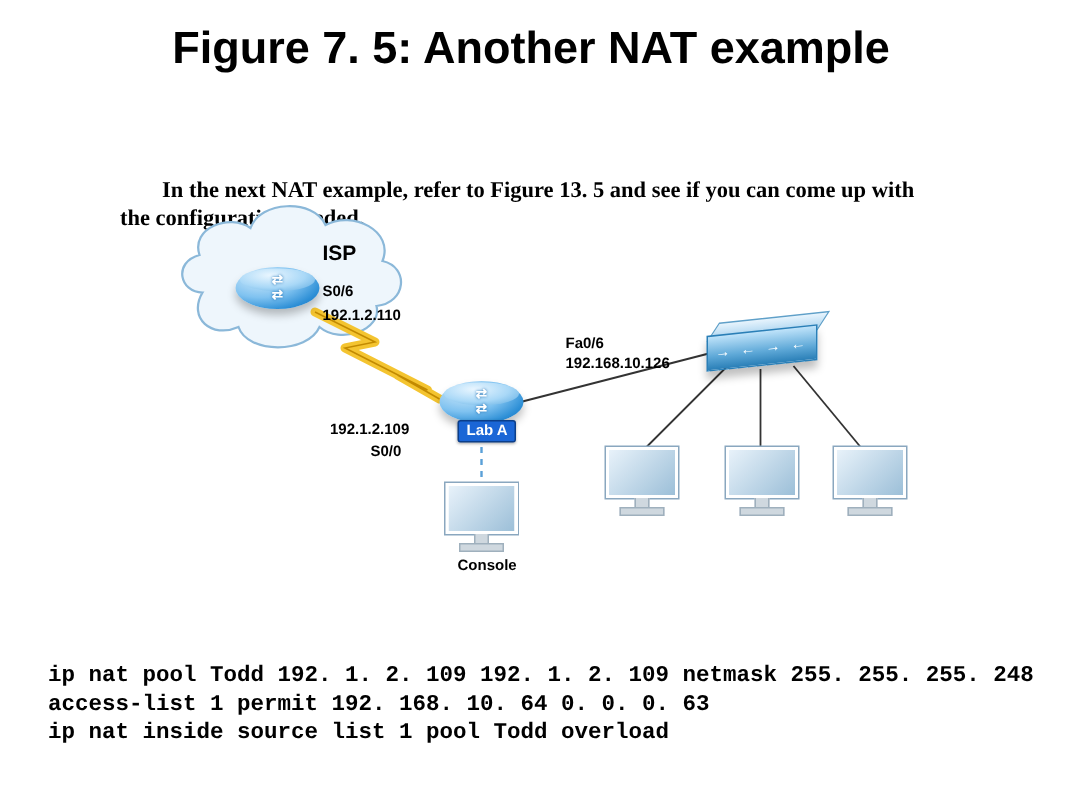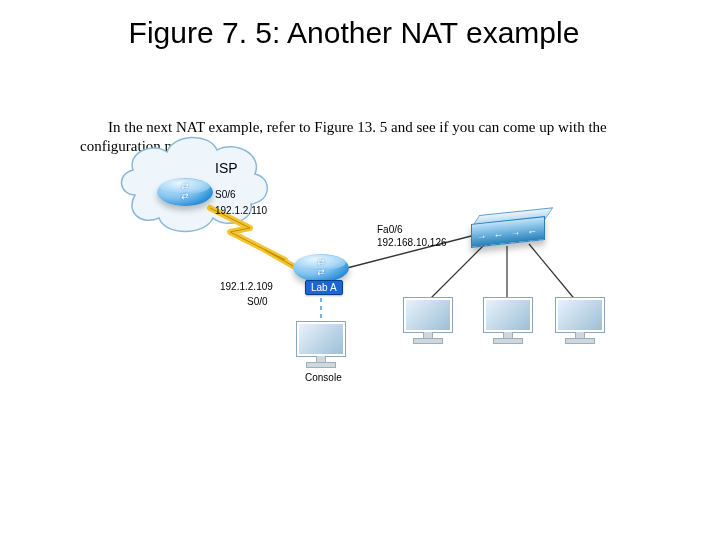--- a/index.html
+++ b/index.html
@@ -9,20 +9,21 @@
     height: 540px;
     background: #fff;
     font-family: "Times New Roman", Times, serif;
     color: #000;
     overflow: hidden;
   }
   .slide {
     position: relative;
     width: 708px;
     height: 540px;
+    font-weight: bold;
   }
   .title {
     position: absolute;
     top: 16px;
     left: 0;
     right: 0;
     text-align: center;
     font-size: 30px;
     font-family: Arial, Helvetica, sans-serif;
   }
@@ -243,14 +244,17 @@
 
     <div class="labA" style="left:190px; top:160px;">Lab A</div>
 
     <div class="dlabel small" style="left:262px; top:104px;">Fa0/6</div>
     <div class="dlabel small" style="left:262px; top:117px;">192.168.10.126</div>
 
     <div class="dlabel small" style="left:190px; top:252px;">Console</div>
   </div>
 
 
+  <div class="codeblock">ip nat pool Todd 192. 1. 2. 109 192. 1. 2. 109 netmask 255. 255. 255. 248
+access-list 1 permit 192. 168. 10. 64 0. 0. 0. 63
+ip nat inside source list 1 pool Todd overload</div>
 
 </div>
 
 </body></html>

